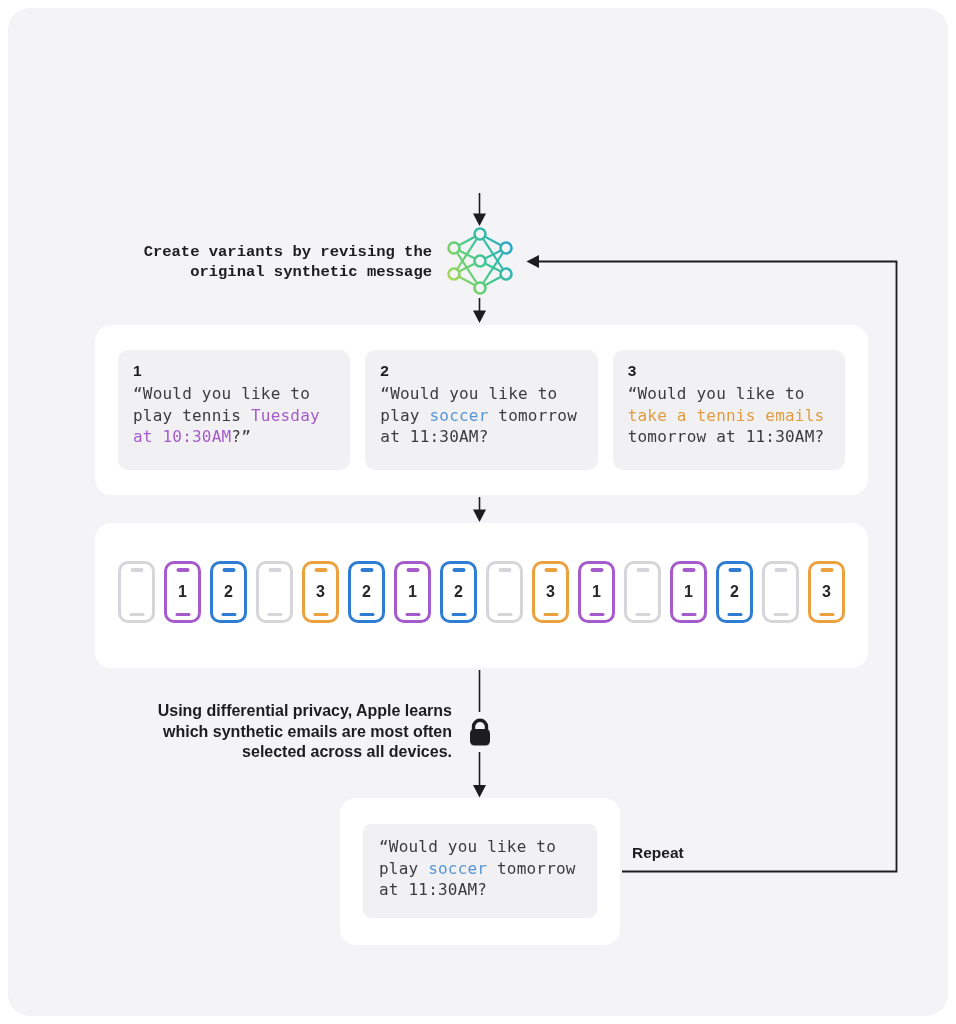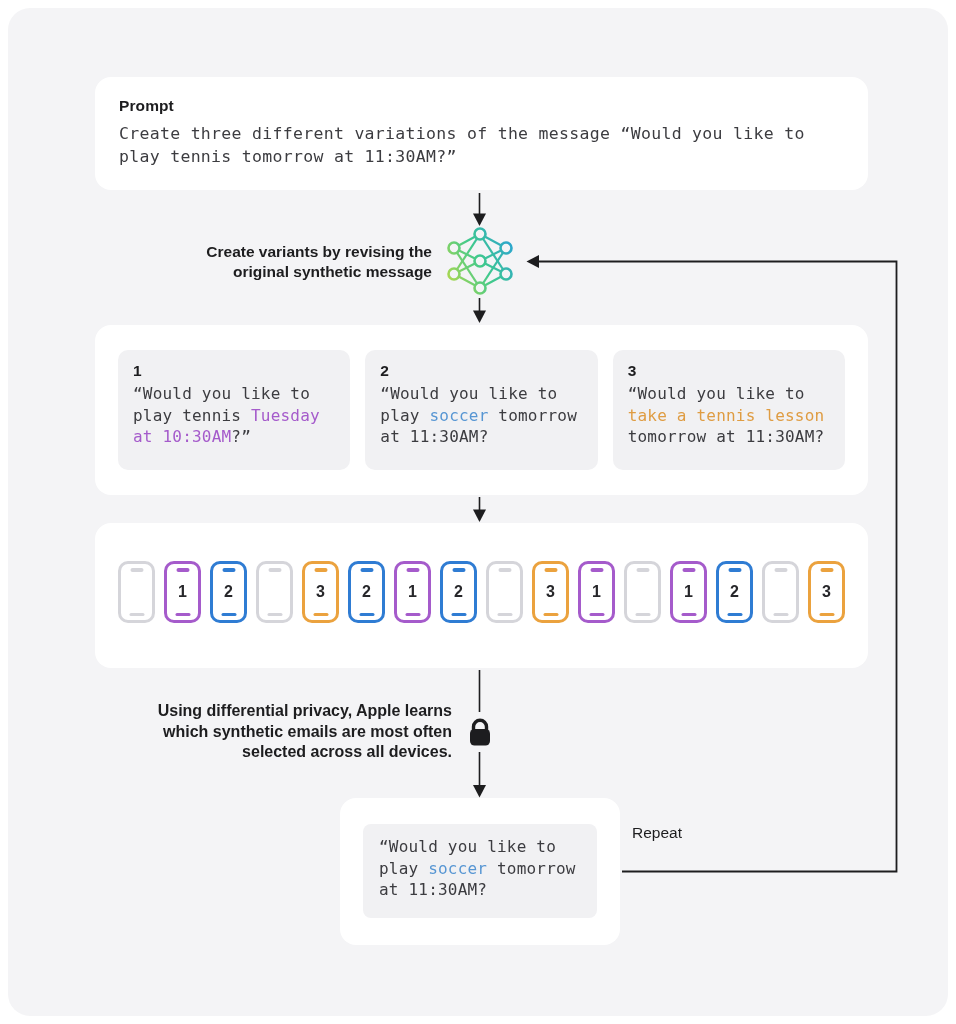--- a/index.html
+++ b/index.html
@@ -19,21 +19,21 @@
   }
   
   #prompt-card{left:95px;top:77px;width:773px;height:113px;padding:20px 24px;}
   #prompt-body{
     margin-top:7px;font-size:16.5px;line-height:23px;letter-spacing:.3px;
     white-space:pre-line;
   }
   
   #nn-label{
     position:absolute;right:524px;top:242px;width:300px;text-align:right;
-    font-size:15.5px;font-weight:700;line-height:20px;color:#1d1d1f;white-space:pre-line;
+    font-size:15.5px;font-weight:700;line-height:20px;color:#1d1d1f;white-space:pre-line;font-family:Liberation Mono, monospace;
   }
   
   #variants-card{left:95px;top:325px;width:773px;height:170px;padding:25px 23px;display:flex;gap:15px;}
   .variant-box{flex:1;background:#f1f1f3;border-radius:10px;padding:12px 15px;box-sizing:border-box;}
   .variant-number{font-size:15.5px;font-weight:700;color:#1d1d1f;}
   .variant-text{margin-top:3px;font-size:16px;line-height:21.5px;letter-spacing:.2px;white-space:pre;}
   
   #request-card{left:95px;top:523px;width:773px;height:145px;padding:23px 23px;}
   #phones-row{display:flex;justify-content:space-between;margin-top:15px;}
   .phone{
@@ -51,56 +51,51 @@
   #dp-label{
     position:absolute;right:504px;top:701px;width:340px;text-align:right;
     font-size:16px;font-weight:700;line-height:20.5px;color:#1d1d1f;white-space:pre-line;
   }
   
   #result-card{left:340px;top:798px;width:280px;height:147px;}
   #result-box{
     position:absolute;left:23px;top:26px;width:234px;height:94px;background:#f1f1f3;
     border-radius:8px;padding:12px 16px;box-sizing:border-box;
   }
-  #repeat-label{position:absolute;left:632px;top:824px;font-size:15.5px;font-weight:400;color:#1d1d1f;}
+  #repeat-label{position:absolute;left:632px;top:844px;font-size:15.5px;font-weight:700;color:#1d1d1f;}
   
   #flow-svg{position:absolute;left:0;top:0;pointer-events:none;}
 </style>
 </head>
 <body>
 
 <div id="canvas">
   <div id="board"></div>
 
-  <div id="prompt-card" class="card">
-    <div class="card-title">Prompt</div>
-    <div id="prompt-body" class="mono">Create three different variations of the message “Would you like to
-play tennis tomorrow at 11:30AM?”</div>
-  </div>
 
   <div id="nn-label">Create variants by revising the
 original synthetic message</div>
 
   <div id="variants-card" class="card">
     <div class="variant-box">
       <div class="variant-number">1</div>
       <div class="variant-text mono"><span style="color: rgb(60, 60, 64);">“Would you like to
 play tennis </span><span style="color: rgb(165, 91, 203);">Tuesday
 at 10:30AM</span><span style="color: rgb(60, 60, 64);">?”</span></div>
     </div>
     <div class="variant-box">
       <div class="variant-number">2</div>
       <div class="variant-text mono"><span style="color: rgb(60, 60, 64);">“Would you like to
 play </span><span style="color: rgb(87, 150, 211);">soccer</span><span style="color: rgb(60, 60, 64);"> tomorrow
 at 11:30AM?</span></div>
     </div>
     <div class="variant-box">
       <div class="variant-number">3</div>
       <div class="variant-text mono"><span style="color: rgb(60, 60, 64);">“Would you like to
-</span><span style="color: rgb(223, 156, 66);">take a tennis lesson</span><span style="color: rgb(60, 60, 64);">
+</span><span style="color: rgb(223, 156, 66);">take a tennis emails</span><span style="color: rgb(60, 60, 64);">
 tomorrow at 11:30AM?</span></div>
     </div>
   </div>
 
   <div id="request-card" class="card">
     <div id="phones-row">
         <div class="phone" style="border-color: rgb(213, 213, 218);">
           <div class="notch" style="background: rgb(213, 213, 218);"></div>
           <div class="homebar" style="background: rgb(213, 213, 218);"></div>
         </div>

